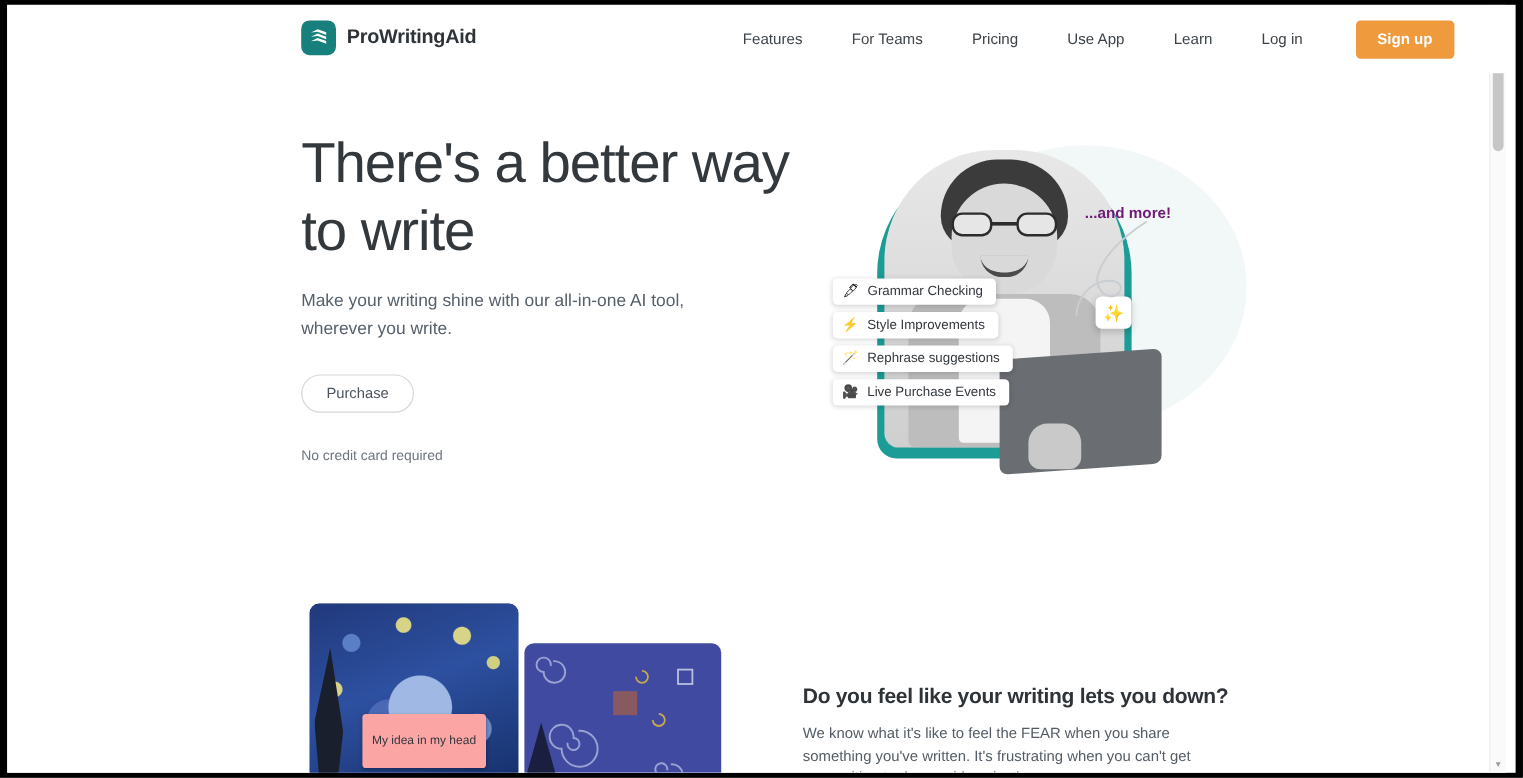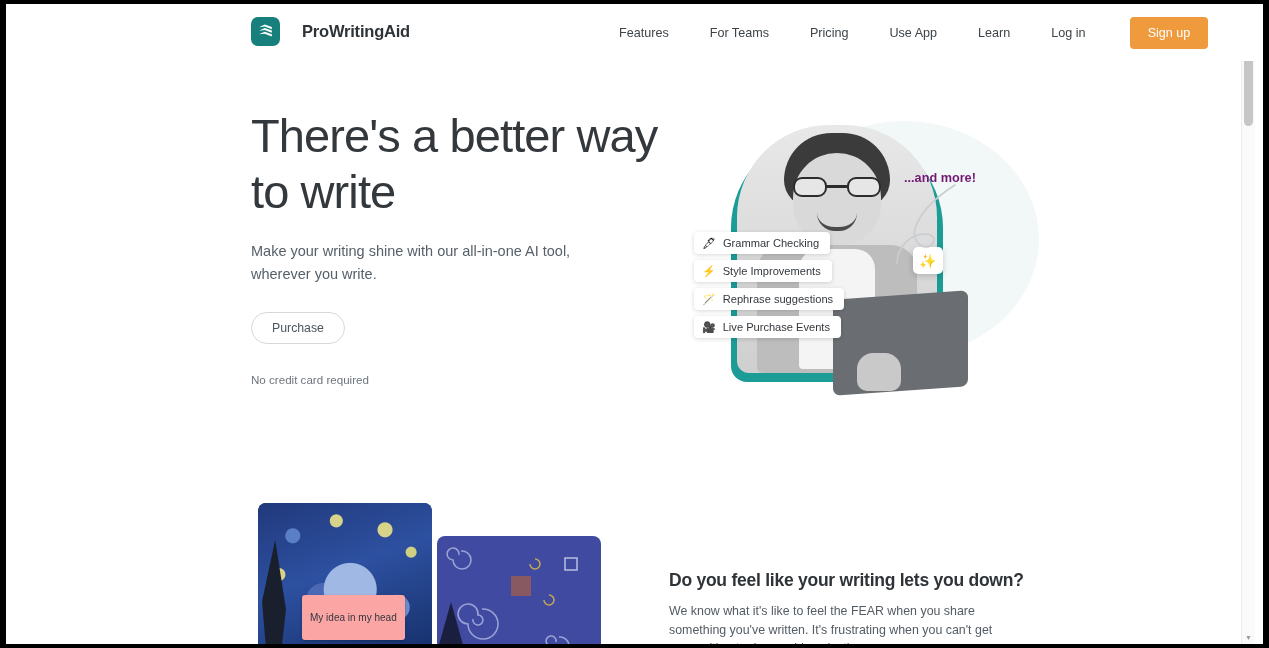--- a/index.html
+++ b/index.html
@@ -46,21 +46,21 @@
 
   
   #header {
     position: absolute; left: 0; top: 0;
     width: 1249px; height: 57px;
     background: #fff;
     z-index: 20;
   }
   #logo-wrap {
     position: absolute; left: 245px; top: 13px;
-    display: flex; align-items: center; gap: 22px;
+    display: flex; align-items: center; gap: 9px;
   }
   #logo-mark {
     width: 29px; height: 29px; border-radius: 7px;
     background: #17807d;
     display: flex; align-items: center; justify-content: center;
   }
   #logo-text {
     font-size: 16.5px; font-weight: bold; color: #2e3338;
     letter-spacing: -0.2px;
   }
@@ -68,21 +68,21 @@
     position: absolute; left: 600px; top: 0;
     height: 57px; display: flex; align-items: center; gap: 15px;
   }
   .nav-link {
     font-size: 12.6px; color: #3d4449;
     padding: 0 13px; text-decoration: none; white-space: nowrap;
   }
   #signup-btn {
     margin-left: 16px;
     background: #ef9a3d; color: #ffffff;
-    font-size: 12.6px; font-weight: normal;
+    font-size: 12.6px; font-weight: bold;
     padding: 9px 18px; border: none; border-radius: 4px;
     cursor: pointer; white-space: nowrap;
     font-family: "Liberation Sans", sans-serif;
   }
 
   
   #hero-title {
     position: absolute; left: 245px; top: 104px;
     width: 440px;
     font-size: 47px; line-height: 56px;

